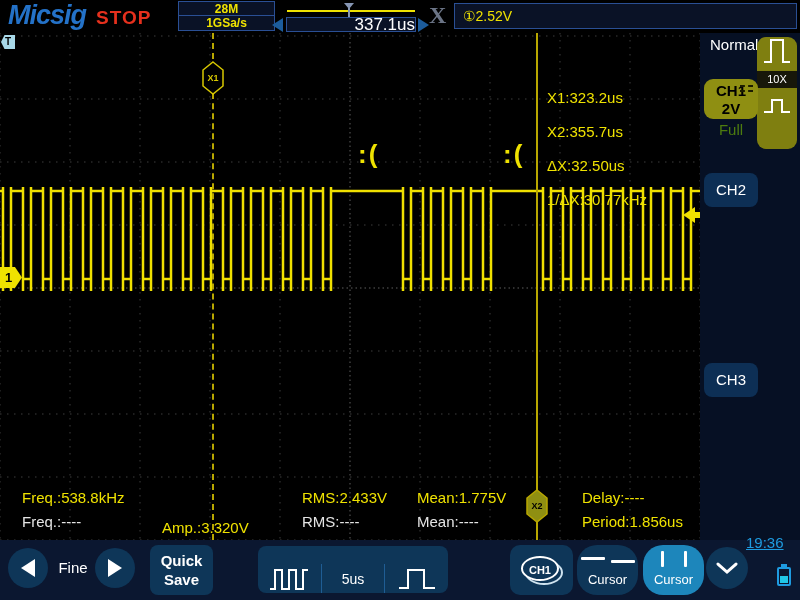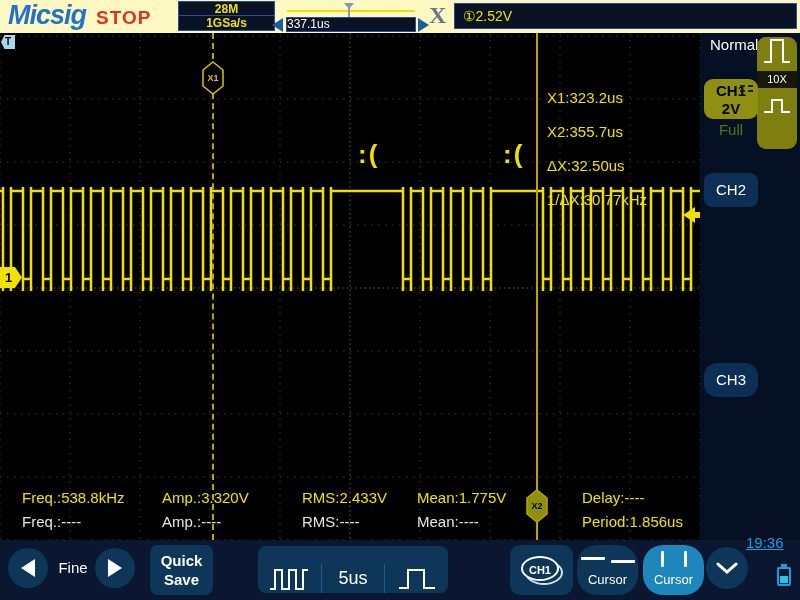--- a/index.html
+++ b/index.html
@@ -1,28 +1,28 @@
 <!DOCTYPE html>
 <html><head>
 <meta charset="utf-8">
 <style>
   html,body{margin:0;padding:0;background:#000;}
   *{box-sizing:border-box;font-family:"Liberation Sans",sans-serif;}
   #app{position:relative;width:800px;height:600px;background:#050d20;overflow:hidden;}
 
   
-  .topbar{position:absolute;left:0;top:0;width:800px;height:33px;background:#fef9c3;z-index:4;}
+  .topbar{position:absolute;left:0;top:0;width:800px;height:33px;background:#000000;z-index:4;}
   .logo{position:absolute;left:8px;top:0px;font-size:27px;font-weight:bold;font-style:italic;color:#2472c8;letter-spacing:-1px;}
   .stop{position:absolute;left:96px;top:7px;font-size:19px;font-weight:bold;color:#e5301d;letter-spacing:1px;}
   .ratebox{position:absolute;left:178px;top:1px;width:97px;height:30px;border:1px solid #2a4f94;background:#0a1226;}
   .ratebox .cell{height:14px;line-height:14px;text-align:center;color:#efe200;font-size:12px;font-weight:bold;}
   .ratebox .cell:first-child{border-bottom:1px solid #2a4f94;}
   .trigline{position:absolute;left:287px;top:10px;width:128px;height:2px;background:#efe200;}
   .trigpin{position:absolute;left:343px;top:3px;width:12px;height:14px;}
-  .valbox{position:absolute;left:286px;top:17px;width:130px;height:15px;border:1px solid #2a4f94;background:#0a1226;color:#fff;font-size:12px;text-align:left;line-height:13px;}
+  .valbox{position:absolute;left:286px;top:17px;width:130px;height:15px;border:1px solid #2a4f94;background:#0a1226;color:#fff;font-size:17px;text-align:right;line-height:13px;}
   .arrow-l{position:absolute;left:272px;top:18px;width:0;height:0;border-top:7px solid transparent;border-bottom:7px solid transparent;border-right:11px solid #1c5c9c;}
   .arrow-r{position:absolute;left:418px;top:18px;width:0;height:0;border-top:7px solid transparent;border-bottom:7px solid transparent;border-left:11px solid #1c5c9c;}
   .xsym{position:absolute;left:429px;top:2px;font-family:"Liberation Serif",serif;font-size:24px;color:#6b7486;font-weight:bold;}
   .chbox{position:absolute;left:454px;top:3px;width:343px;height:26px;border:1px solid #2a4f94;background:#0a1226;color:#efe200;font-size:14px;line-height:24px;padding-left:8px;}
 
   
   .scope{position:absolute;left:0;top:33px;width:700px;height:507px;background:#000;z-index:1;}
   .scope svg.gridwave{position:absolute;left:0;top:0;}
   .gl{stroke:#3c3c3c;stroke-dasharray:1.5 5.5;stroke-width:1;}
   .gc{stroke:#5e5e5e;stroke-dasharray:1.5 3;stroke-width:1;}
@@ -34,48 +34,48 @@
   .x1hex{left:202px;top:28px;}
   .x2hex{left:526px;top:456px;}
   .readout{position:absolute;left:547px;top:56px;color:#efe200;font-size:15px;line-height:17px;white-space:pre;}
   .sad{position:absolute;top:106px;color:#efe200;font-size:26px;font-weight:bold;letter-spacing:2px;}
   .sad1{left:358px;} .sad2{left:503px;}
   .ch1mark{position:absolute;left:0;top:234px;width:22px;height:21px;background:#efe200;color:#000;font-weight:bold;font-size:13px;line-height:21px;padding-left:5px;clip-path:polygon(0 0,68% 0,100% 50%,68% 100%,0 100%);}
   .trigarrow{position:absolute;left:683px;top:174px;}
   .meas{position:absolute;font-size:15px;white-space:pre;}
   .meas.y{color:#efe200;} .meas.c{color:#e5e5e5;}
   .r1{top:456px;} .r2{top:480px;}
-  .c0{left:22px;} .c1{left:162px;} .c2{left:302px;} .c3{left:417px;} .c4{left:582px;}
+  .c0{left:22px;} .c1{left:162px;margin-top:30px;} .c2{left:302px;} .c3{left:417px;} .c4{left:582px;}
 
   
   .sidebar{position:absolute;left:700px;top:33px;width:100px;height:507px;background:#061024;z-index:2;}
   .acq{position:absolute;left:10px;top:3px;color:#fff;font-size:15px;}
   .probe{position:absolute;left:57px;top:4px;width:40px;height:112px;background:#7f7f10;border-radius:9px;}
   .probe svg{display:block;margin:0 auto;}
   .p1{margin-top:7px;}
   .atten{width:100%;height:17px;background:#17170a;color:#fff;font-size:11px;text-align:center;line-height:17px;margin:6px 0 7px 0;}
   .ch1btn{position:absolute;left:4px;top:46px;width:54px;height:40px;background:#8f8f12;border-radius:9px;color:#000;font-weight:bold;font-size:15px;text-align:center;line-height:18px;padding-top:3px;}
   .coupling{position:absolute;right:5px;top:6px;width:13px;height:7px;border-top:2px dashed #1c1c00;border-bottom:2px dashed #1c1c00;}
   .full{position:absolute;left:4px;top:88px;width:54px;text-align:center;color:#4d7c0f;font-size:15px;}
   .chbtn{position:absolute;left:4px;width:54px;height:34px;background:#0d2f55;border-radius:8px;color:#fff;font-size:15px;text-align:center;line-height:34px;}
-  .ch2{top:140px;} .ch3{top:330px;border-radius:13px;} .ch4{top:420px;height:36px;line-height:36px;}
+  .ch2{top:140px;} .ch3{top:330px;} .ch4{top:420px;height:36px;line-height:36px;}
   .level{position:absolute;left:3px;top:223px;width:58px;height:60px;background:#0e3557;border-radius:50%;color:#fff;text-align:center;}
   .level .lbl{font-size:16px;font-weight:bold;line-height:22px;margin-top:19px;}
   .level svg{position:absolute;left:21px;}
   .lvup{top:8px;} .lvdn{bottom:8px;}
 
   
   .bottombar{position:absolute;left:0;top:540px;width:800px;height:60px;background:#0b1730;z-index:3;}
   .circbtn{position:absolute;width:40px;height:40px;border-radius:50%;background:#0e3658;top:8px;}
   .circbtn svg{position:absolute;left:50%;top:50%;transform:translate(-50%,-50%);}
   .cb-left{left:8px;} .cb-right{left:95px;}
   .fine{position:absolute;left:52px;top:0;width:42px;height:56px;color:#fff;font-size:15px;text-align:center;line-height:56px;}
   .qsave{position:absolute;left:150px;top:5px;width:63px;height:50px;background:#0e3658;border-radius:8px;color:#fff;font-weight:bold;font-size:15px;text-align:center;line-height:19px;padding-top:6px;}
   .tbgroup{position:absolute;left:258px;top:6px;width:190px;height:47px;background:#0e3658;border-radius:8px;display:flex;}
-  .tbseg{flex:1;display:flex;align-items:center;justify-content:center;color:#fff;font-size:18px;margin-top:18px;}
+  .tbseg{flex:1;display:flex;align-items:center;justify-content:center;color:#fff;font-size:14px;margin-top:18px;}
   .tbseg + .tbseg{border-left:1px solid #1f5d94;}
   .chbadge{position:absolute;left:510px;top:5px;width:63px;height:50px;background:#0e3658;border-radius:10px;}
   .oval-b{position:absolute;left:15px;top:15px;width:38px;height:25px;border:2px solid #cfe3ef;border-radius:50%;}
   .oval-f{position:absolute;left:11px;top:11px;width:38px;height:25px;border:2px solid #fff;border-radius:50%;background:#0e3658;color:#fff;font-size:11px;font-weight:bold;text-align:center;line-height:24px;}
   .cursorbtn{position:absolute;top:5px;width:61px;height:50px;background:#0e3658;border-radius:20px;color:#fff;font-size:13px;text-align:center;}
   .cursorbtn .ic{height:27px;display:flex;align-items:center;justify-content:center;gap:6px;}
   .cur-h{left:577px;} .cur-v{left:643px;background:#1d86bb;}
   .hb{width:24px;height:3px;background:#fff;border-radius:1px;display:block;}
   .hbw{display:block;} .hbw .hb+.hb{margin-top:6px;}
   .vb{width:3px;height:16px;background:#fff;border-radius:1px;display:inline-block;margin:0 7px;}

